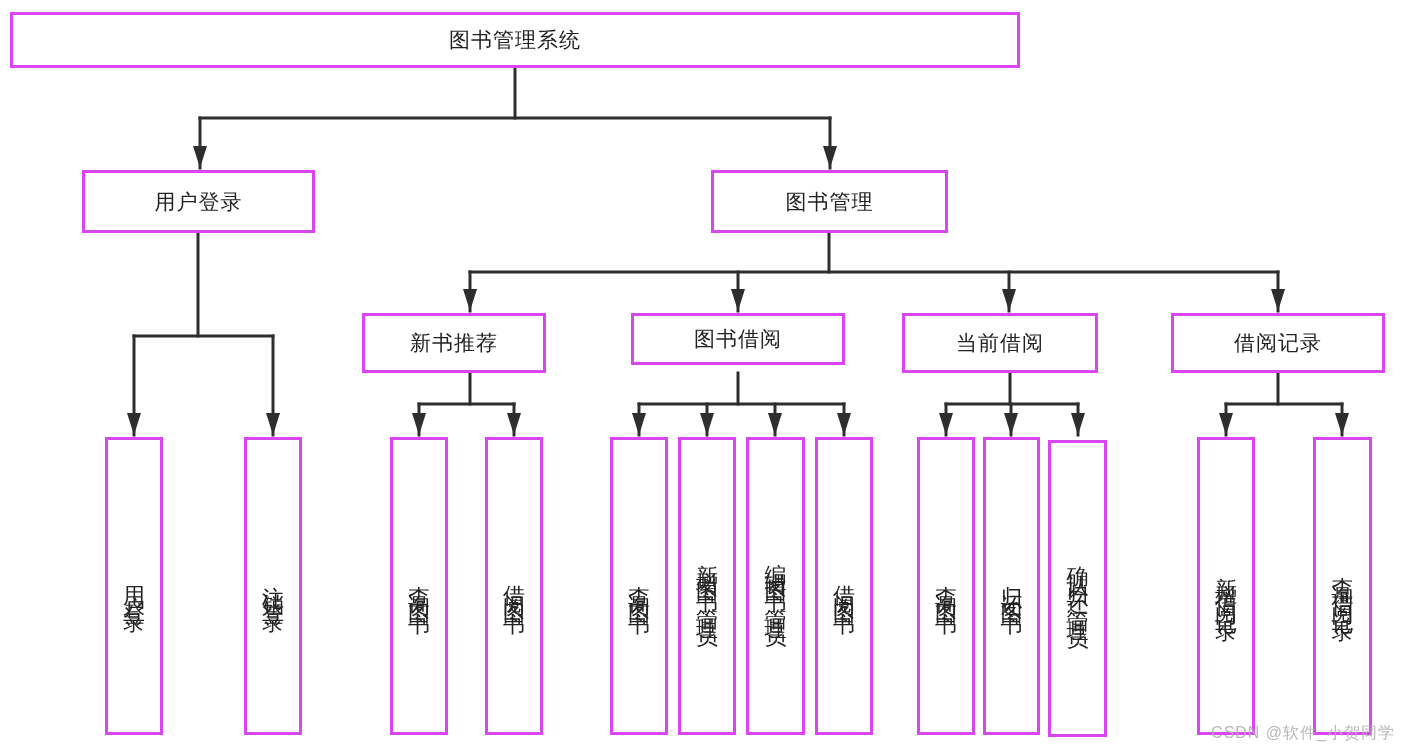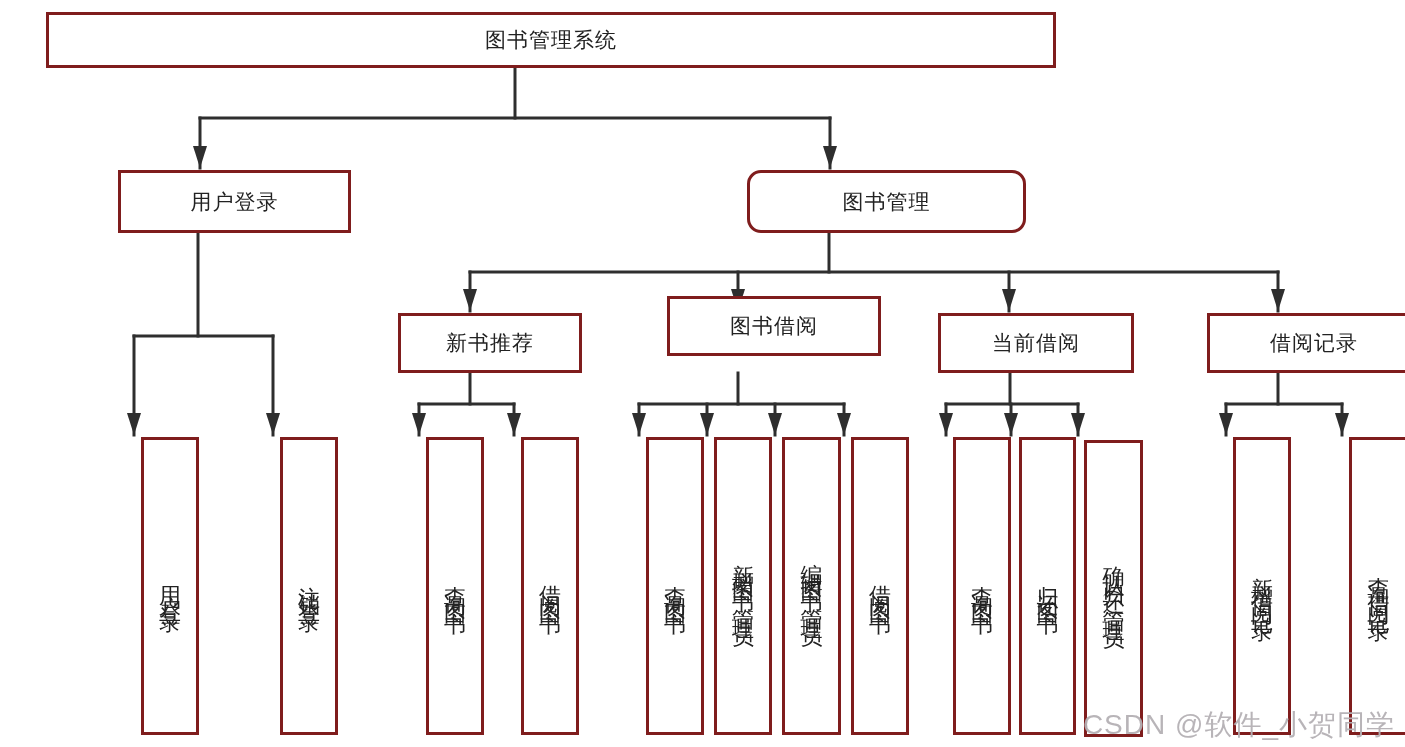--- a/index.html
+++ b/index.html
@@ -3,31 +3,31 @@
 <meta charset="utf-8">
 <style>
   html,body{margin:0;padding:0;background:#ffffff;}
   .canvas{
     position:relative;width:1405px;height:747px;background:#ffffff;
     font-family:"Liberation Sans","DejaVu Sans",sans-serif;overflow:hidden;
   }
   .wires{position:absolute;left:0;top:0;width:1405px;height:747px;}
   .node{
     position:absolute;box-sizing:border-box;
-    border:3px solid #7f1d1d;background:#ffffff;color:#222222;
-    display:flex;align-items:center;justify-content:center;margin-left:36px;
+    border:3px solid #d946ef;background:#ffffff;color:#222222;
+    display:flex;align-items:center;justify-content:center;
   }
   .hbox{font-size:21px;letter-spacing:1px;}
   .vbox{
     writing-mode:vertical-rl;text-orientation:mixed;
     font-size:22px;letter-spacing:9px;line-height:1;
   }
   .watermark{
     position:absolute;right:10px;bottom:3px;z-index:9;
-    font-size:28px;color:#b5b1b5;letter-spacing:1px;opacity:.95;
+    font-size:16px;color:#b5b1b5;letter-spacing:1px;opacity:.95;
   }
 </style>
 </head>
 <body>
 
 <div class="canvas">
 
   <svg class="wires" width="1405" height="747" viewBox="0 0 1405 747" stroke="#2e2e2e" stroke-width="3" fill="none" stroke-linecap="square">
     <defs>
       <marker id="arr" orient="auto" markerUnits="userSpaceOnUse" markerWidth="24" markerHeight="16" refX="22" refY="0" viewBox="0 -8 24 16">
@@ -67,24 +67,24 @@
     <path d="M946,404 V435" marker-end="url(#arr)"></path>
     <path d="M1011,404 V435" marker-end="url(#arr)"></path>
     <path d="M1078,404 V435" marker-end="url(#arr)"></path>
     <path d="M1226,404 V435" marker-end="url(#arr)"></path>
     <path d="M1342,404 V435" marker-end="url(#arr)"></path>
   </svg>
 
   <div class="node hbox" style="left:10px;top:12px;width:1010px;height:56px;">图书管理系统</div>
 
   <div class="node hbox" style="left:82px;top:170px;width:233px;height:63px;">用户登录</div>
-  <div class="node hbox" style="left:711px;top:170px;width:279px;height:63px;border-radius:14px;">图书管理</div>
+  <div class="node hbox" style="left:711px;top:170px;width:237px;height:63px;">图书管理</div>
 
   <div class="node hbox" style="left:362px;top:313px;width:184px;height:60px;">新书推荐</div>
-  <div class="node hbox" style="left:631px;top:296px;width:214px;height:60px;">图书借阅</div>
+  <div class="node hbox" style="left:631px;top:313px;width:214px;height:52px;">图书借阅</div>
   <div class="node hbox" style="left:902px;top:313px;width:196px;height:60px;">当前借阅</div>
   <div class="node hbox" style="left:1171px;top:313px;width:214px;height:60px;">借阅记录</div>
 
   <div class="node vbox" style="left:105px;top:437px;width:58px;height:298px;">用户登录</div>
   <div class="node vbox" style="left:244px;top:437px;width:58px;height:298px;">注销登录</div>
 
   <div class="node vbox" style="left:390px;top:437px;width:58px;height:298px;">查询图书</div>
   <div class="node vbox" style="left:485px;top:437px;width:58px;height:298px;">借阅图书</div>
 
   <div class="node vbox" style="left:610px;top:437px;width:58px;height:298px;">查询图书</div>

